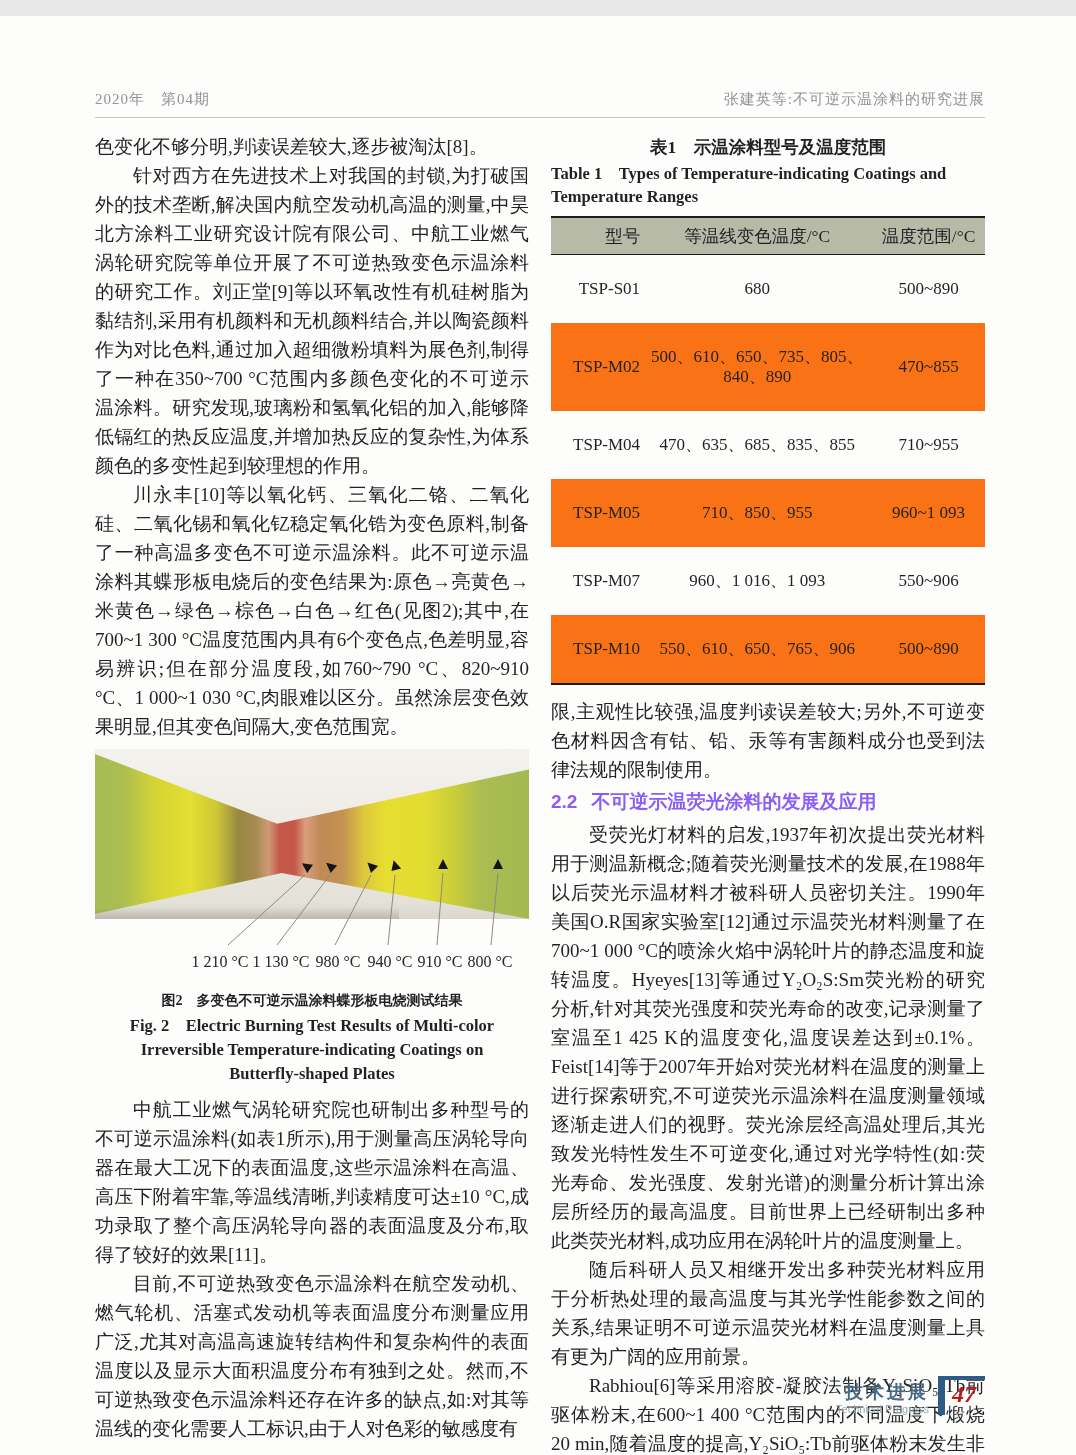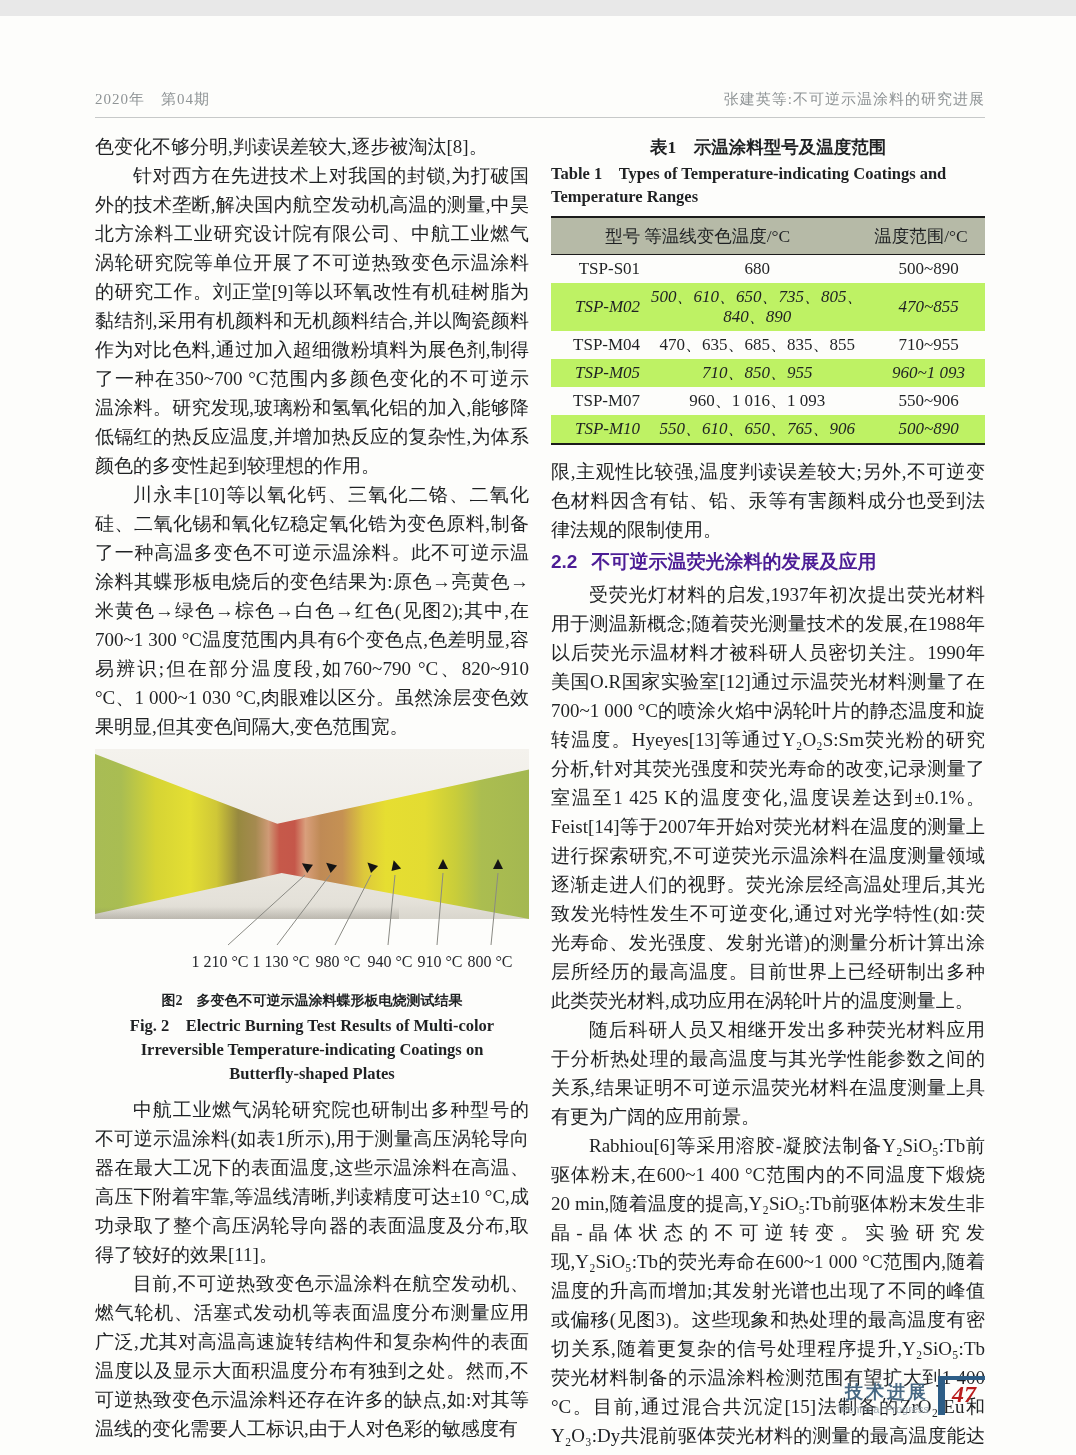--- a/index.html
+++ b/index.html
@@ -19,27 +19,27 @@
   .col p{margin:0;}
   .col p.ind{text-indent:2em;}
   
   .tbl-title-zh{text-align:center;font-weight:bold;font-size:17.5px;line-height:26px;margin:2px 0 2px;}
   .tbl-title-en{font-weight:bold;font-size:16.5px;line-height:23px;
                 font-family:"Liberation Serif",serif;}
   table.t1{width:100%;border-collapse:collapse;margin:8px 0 12px;
            border-top:2px solid #1b1b1b;border-bottom:2px solid #1b1b1b;
            font-size:17px;line-height:20px;}
   table.t1 thead tr{background:#b6baa7;}
-  table.t1 th{font-weight:normal;font-size:17.5px;padding:8px 2px;border-bottom:1.5px solid #1b1b1b;text-align:left;}
-  table.t1 td{padding:4px 2px;text-align:center;}
-  table.t1 tr.alt{background:#bef264;font-style:italic;}
+  table.t1 th{font-weight:normal;font-size:17.5px;padding:8px 2px;border-bottom:1.5px solid #1b1b1b;text-align:center;}
+  table.t1 td{padding:24px 2px;text-align:center;}
+  table.t1 tr.alt{background:#f97316;}
   table.t1 th:first-child,table.t1 td:first-child{width:21%;text-align:right;padding-left:6px;}
   table.t1 th:last-child,table.t1 td:last-child{width:26%;}
   
-  .sec{color:#4c1d95;font-weight:bold;font-size:19px;line-height:32px;margin:2px 0;
+  .sec{color:#8b5cf6;font-weight:bold;font-size:19px;line-height:32px;margin:2px 0;
        font-family:"Liberation Sans",sans-serif;text-align:left;}
   .sec .num{margin-right:14px;}
   
   .fig{position:relative;width:422px;height:228px;margin:8px 0 0;padding-left:8px;}
   .photo{position:absolute;top:0;left:0;width:434px;height:170px;
          background:linear-gradient(180deg,#f4f2ed 0%,#edeae3 55%,#e4e1d9 90%,#d9d6cd 100%);}
   .photo::after{content:"";position:absolute;left:0;bottom:0;width:70%;height:12px;
          background:linear-gradient(180deg,rgba(110,105,95,0),rgba(110,105,95,.28));}
   .bowtie{position:absolute;top:0;left:0;width:434px;height:170px;
     clip-path:polygon(0% 3%,42% 44%,100% 12%,100% 100%,43% 73%,0% 97%);

